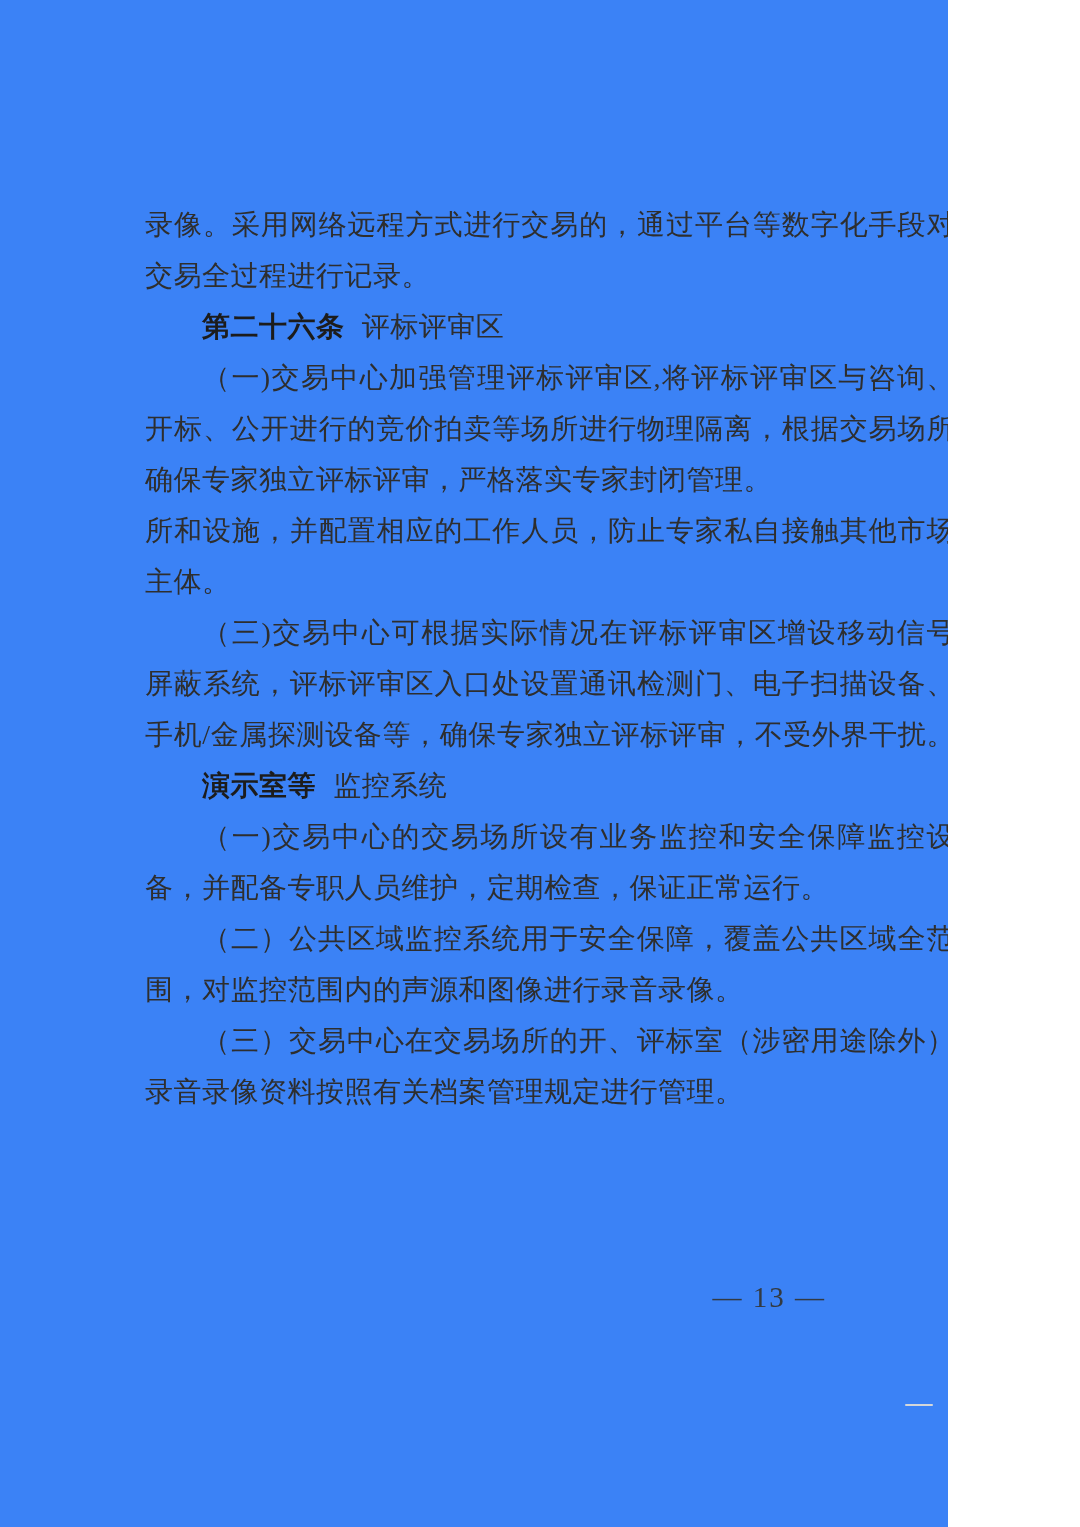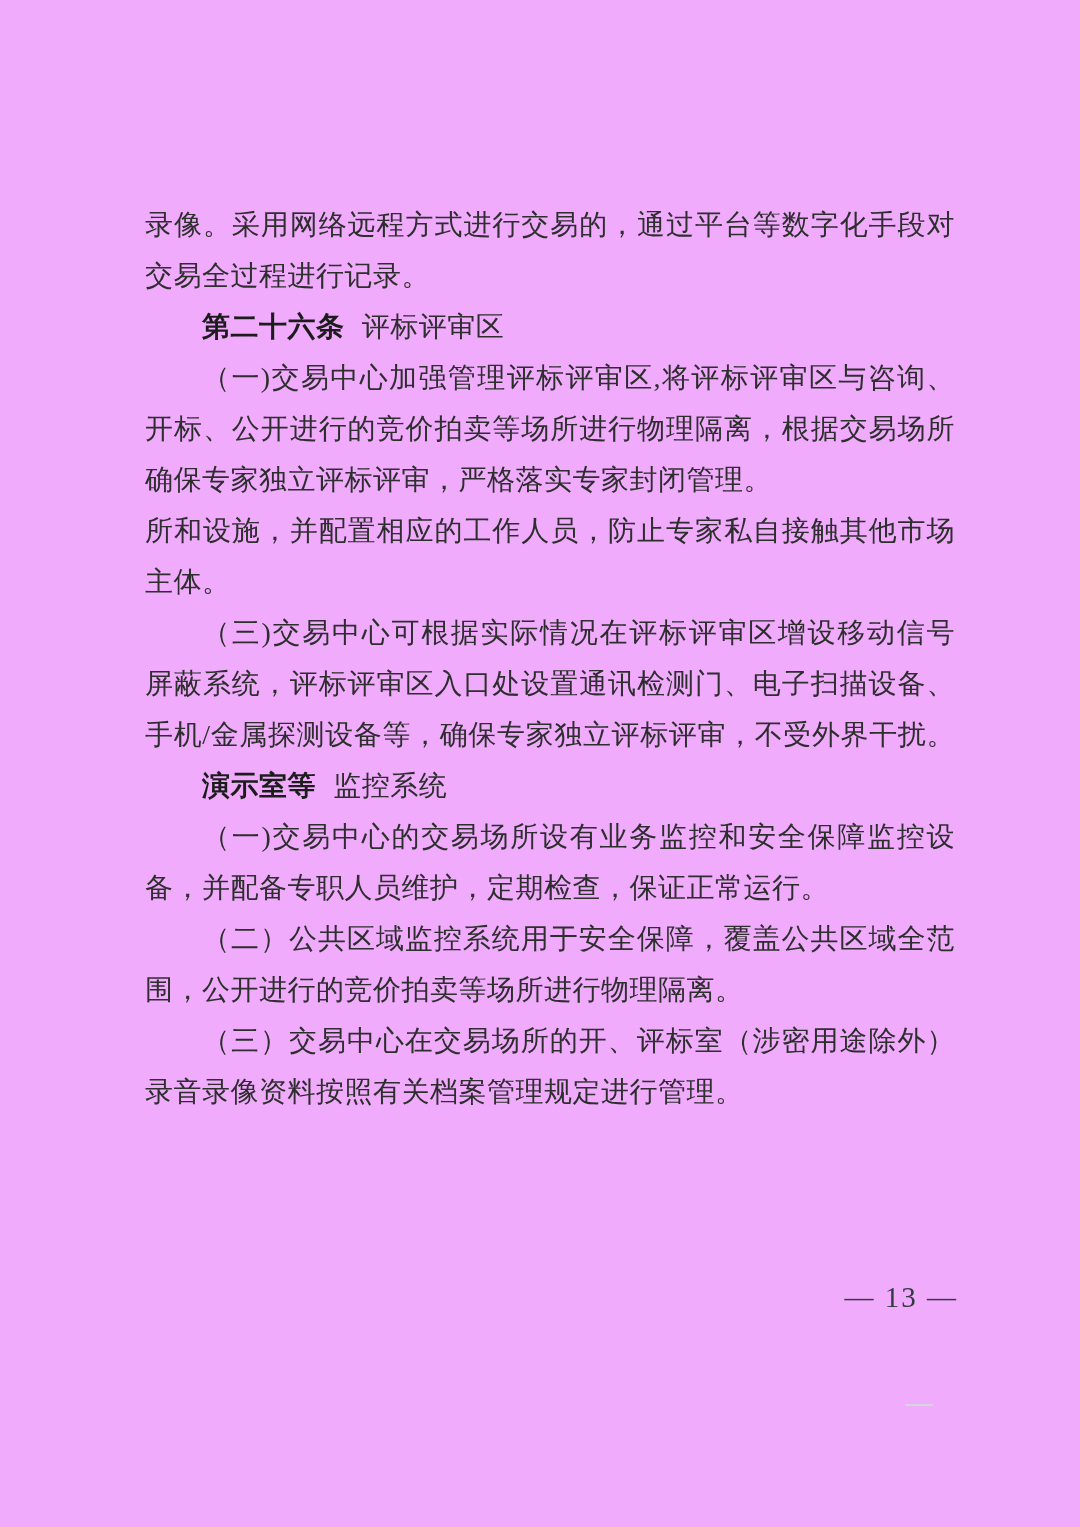--- a/index.html
+++ b/index.html
@@ -2,23 +2,23 @@
 <html><head>
 <meta charset="utf-8">
 <style>
   html, body {
     margin: 0;
     padding: 0;
     background: #ffffff;
   }
   .page {
     position: relative;
-    width: 1080px;
+    width: 948px;
     height: 1527px;
-    background: #f0abfc;
+    background: #3b82f6;
     overflow: hidden;
     font-family: "Liberation Serif", "DejaVu Serif", serif;
     color: #2e2e2e;
   }
   .content {
     position: absolute;
     left: 145px;
     top: 199px;
     width: 810px;
   }
@@ -89,21 +89,21 @@
     <div class="ln full">手机/金属探测设备等，确保专家独立评标评审，不受外界干扰。</div>
 
     <div class="ln ind head">
       <span class="term">演示室等</span><span class="htitle">监控系统</span>
     </div>
 
     <div class="ln ind full">（一)交易中心的交易场所设有业务监控和安全保障监控设</div>
     <div class="ln">备，并配备专职人员维护，定期检查，保证正常运行。</div>
 
     <div class="ln ind full">（二）公共区域监控系统用于安全保障，覆盖公共区域全范</div>
-    <div class="ln">围，公开进行的竞价拍卖等场所进行物理隔离。</div>
+    <div class="ln">围，对监控范围内的声源和图像进行录音录像。</div>
 
     <div class="ln ind full">（三）交易中心在交易场所的开、评标室（涉密用途除外）</div>
     <div class="ln">录音录像资料按照有关档案管理规定进行管理。</div>
 
   </div>
 
   <div class="pagenum">— 13 —</div>
   <div class="artifact"></div>
 </div>
 

